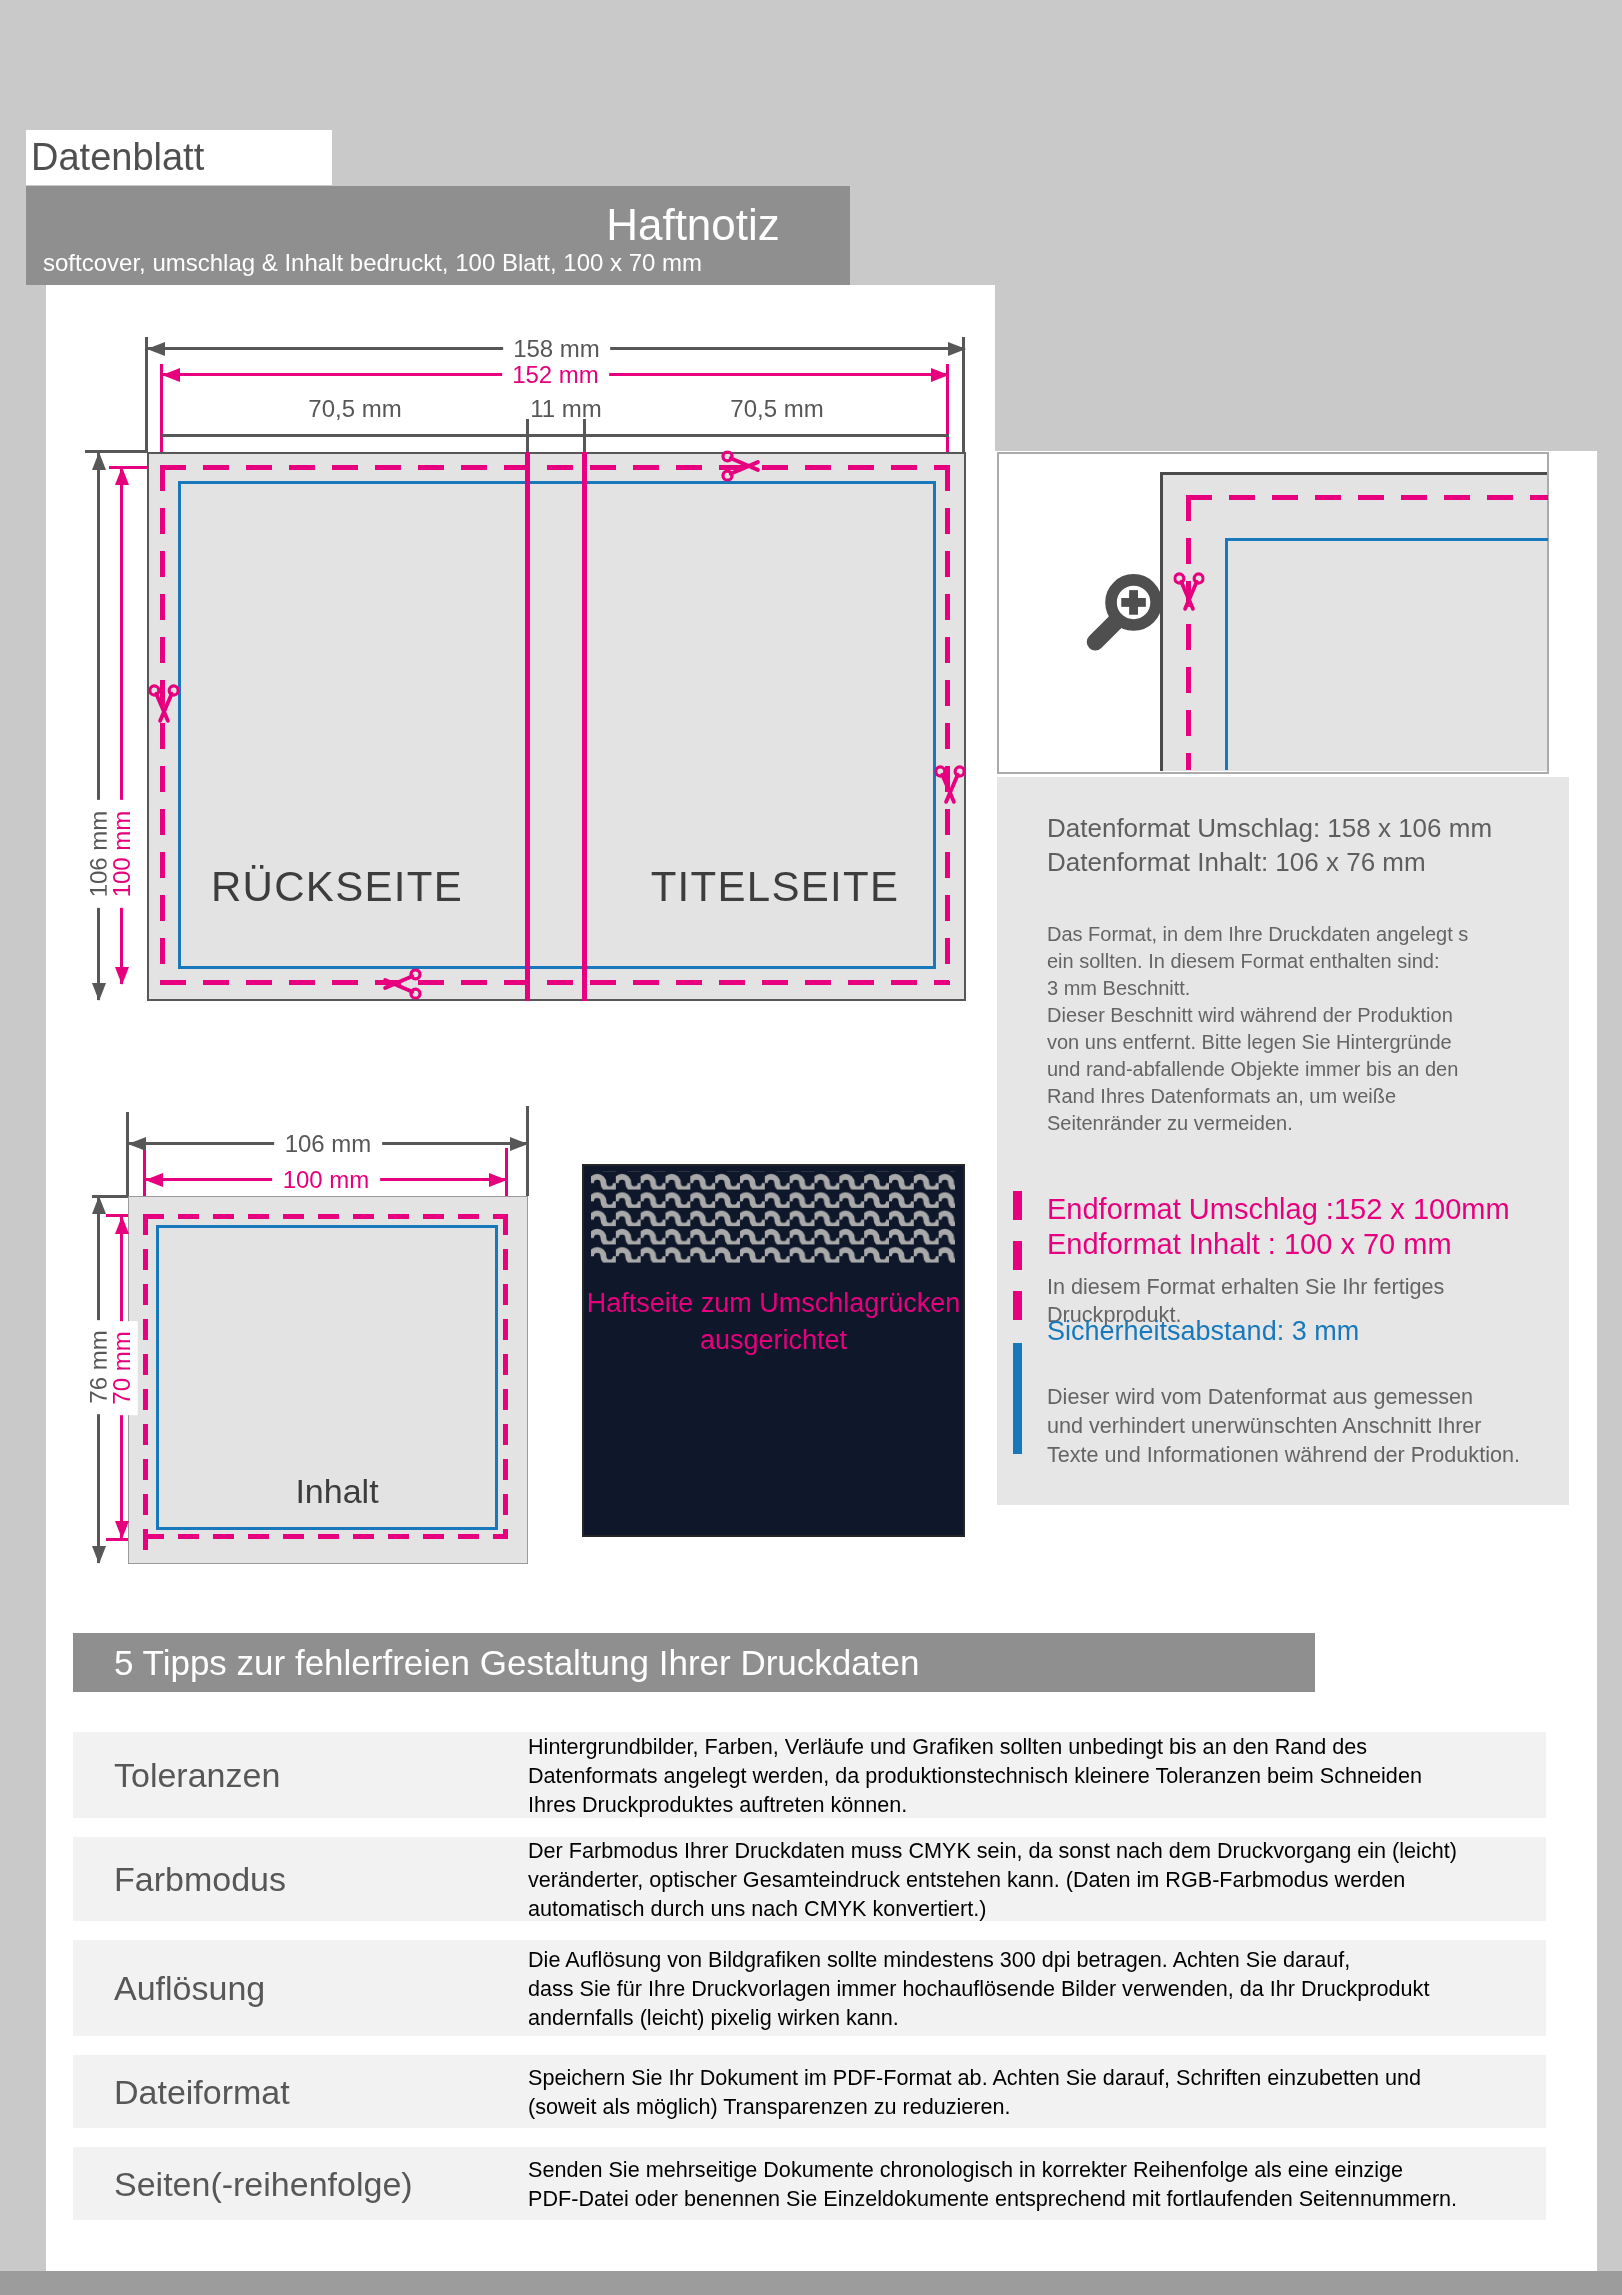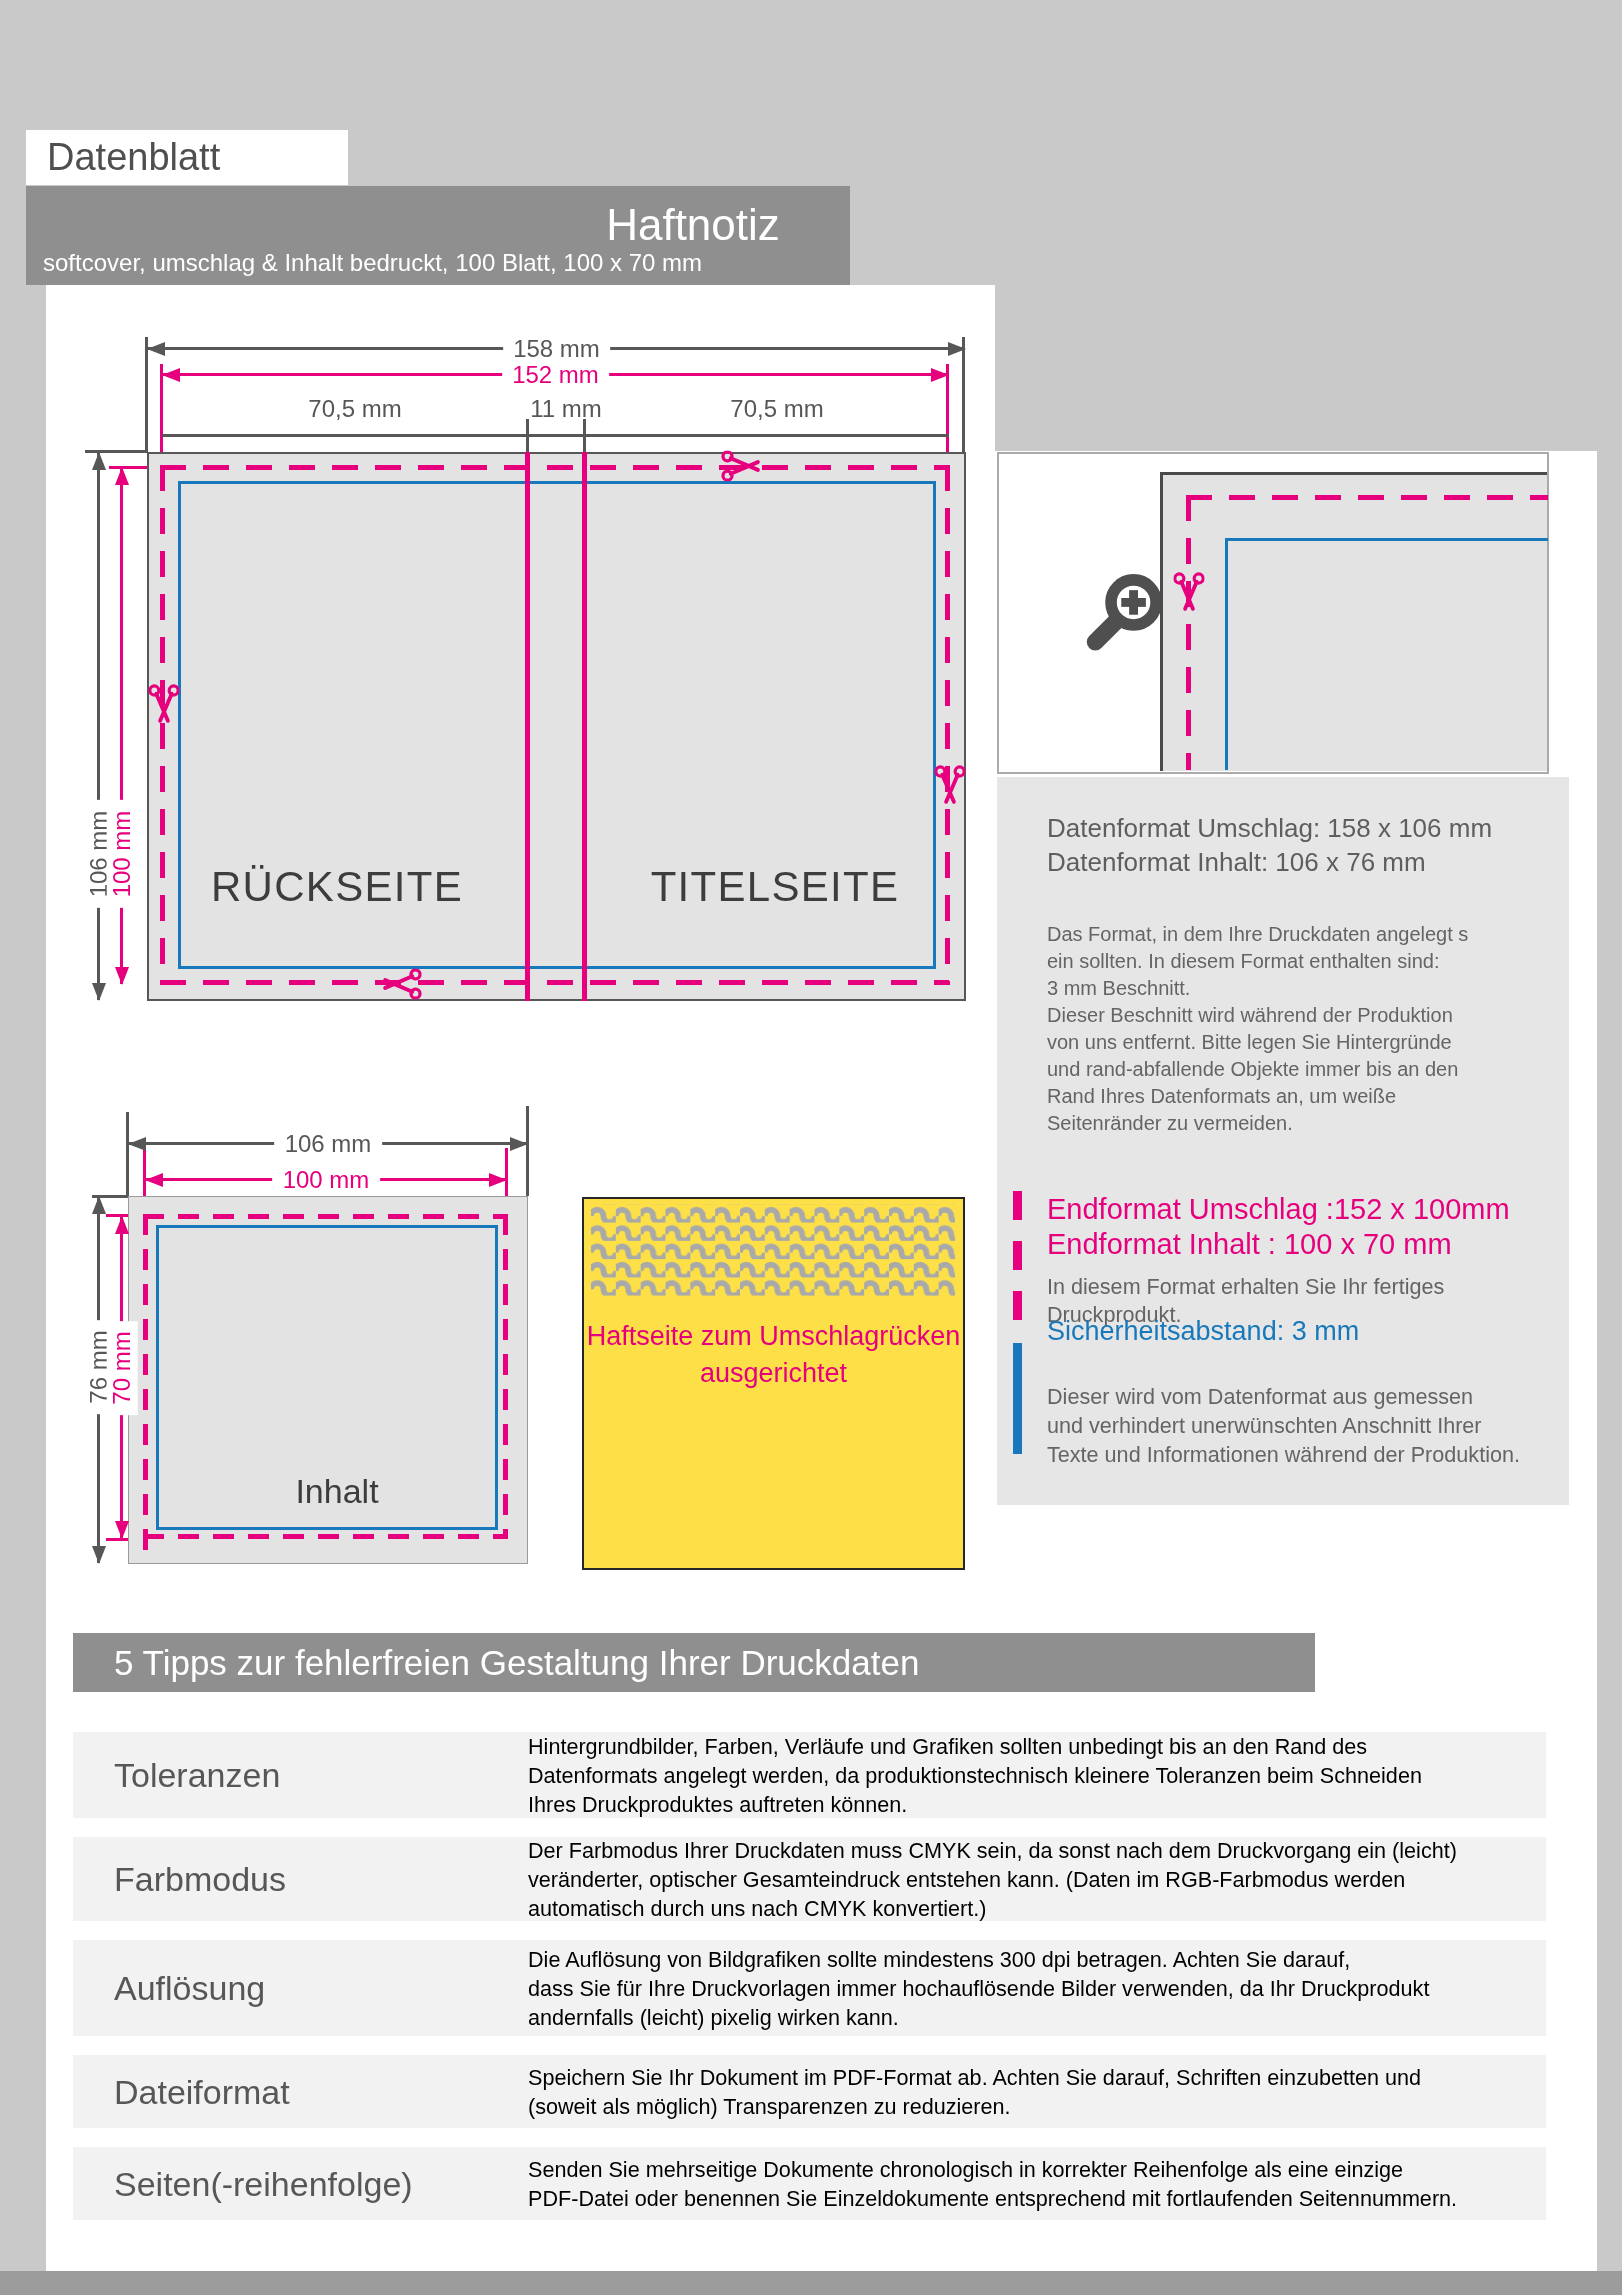--- a/index.html
+++ b/index.html
@@ -5,21 +5,21 @@
   html,body{margin:0;padding:0;background:#ffffff;}
   #page{position:relative;width:1623px;height:2295px;background:#ffffff;overflow:hidden;
         font-family:"Liberation Sans", sans-serif;}
   .abs{position:absolute;padding-left:20px;}
   .pre{white-space:pre-line;}
 
   
   .band{background:#c9c9c9;}
 
   
-  .badge{background:#ffffff;color:#4f4f4f;font-size:38px;display:flex;align-items:center;padding-left:21px;}
+  .badge{background:#ffffff;color:#4f4f4f;font-size:38px;display:flex;align-items:center;padding-left:5px;}
   .titlebar{background:#8f8f8f;color:#ffffff;}
   .titlebar .ttl{position:absolute;left:484px;top:14.4px;width:366px;text-align:center;font-size:44px;}
   .titlebar .sub{position:absolute;left:17px;bottom:7.9px;font-size:24px;}
 
   
   .ln{position:absolute;}
 
   
   .dim{position:absolute;color:#575757;}
   .dim.m{color:#e6007e;}
@@ -51,21 +51,21 @@
   
   .infopanel{background:#e6e6e6;}
   .ip-title{position:absolute;left:1047px;font-size:26px;line-height:34px;color:#5e5e5e;}
   .ip-text{position:absolute;left:1047px;font-size:20px;line-height:27px;color:#646464;}
   .mg{color:#e6007e;}
   .bl{color:#1878bc;}
   .endash{position:absolute;left:1013px;width:8.5px;background:repeating-linear-gradient(180deg,#e6007e 0 29px,transparent 29px 50px);}
   .solidbar{position:absolute;left:1013px;width:8.5px;background:#1878bc;}
 
   
-  .pad{position:absolute;left:582px;top:1164px;width:383px;height:373px;background:#fde047;border:2.6px solid #262626;box-sizing:border-box;margin-top:33px;}
+  .pad{position:absolute;left:582px;top:1164px;width:383px;height:373px;background:#0f172a;border:2.6px solid #262626;box-sizing:border-box;}
   .pad .cap{position:absolute;left:0;right:0;top:119px;text-align:center;font-size:27px;line-height:37px;color:#e6007e;}
 
   
   .tipsbar{position:absolute;left:73px;width:1242px;top:1633px;height:59px;background:#8f8f8f;color:#fff;
            display:flex;align-items:center;padding-left:41px;box-sizing:border-box;font-size:35px;}
   .tiprow{position:absolute;left:73px;width:1473px;background:#f2f2f2;}
   .tiplabel{position:absolute;left:41px;top:50%;transform:translateY(-50%);font-size:34px;color:#575757;white-space:nowrap;}
   .tiptext{position:absolute;left:455px;top:50%;transform:translateY(-50%);font-size:21.6px;line-height:29px;color:#000000;}
 </style>
 </head>

